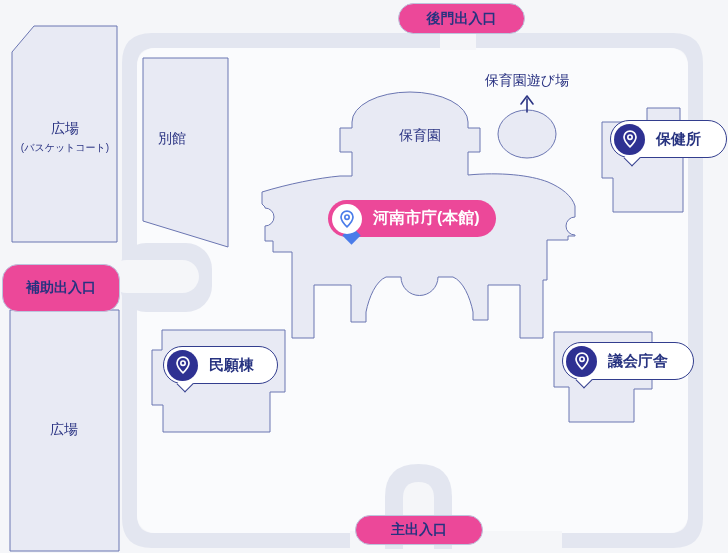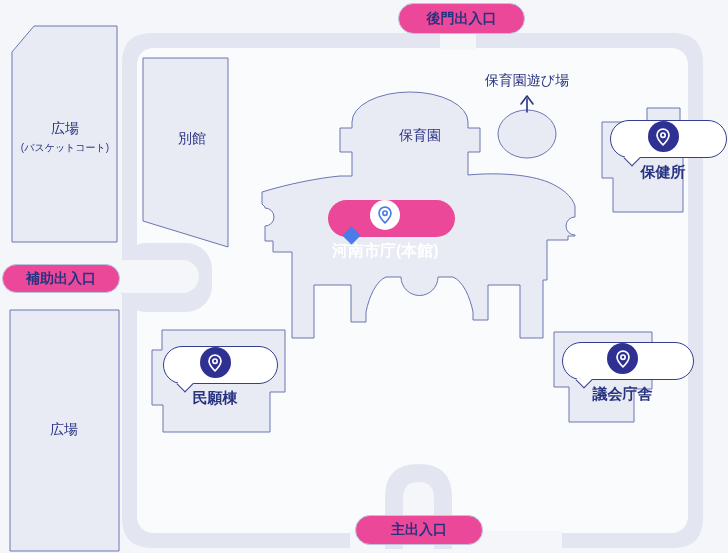--- a/index.html
+++ b/index.html
@@ -27,21 +27,21 @@
     background:#ec4899; border:1px solid #bcc4dd; border-radius:16px;
     display:flex; align-items:center; justify-content:center;
     font-size:14px; font-weight:600; color:#273380; white-space:nowrap;
   }
 
   
   .marker {
     position:absolute; box-sizing:border-box; z-index:3;
     height:38px; background:#ffffff;
     border:1.5px solid #333e8e; border-radius:19px;
-    display:flex; align-items:center; gap:11px; padding:0 14px 0 3px;flex-direction:column;
+    display:flex; align-items:center; gap:11px; padding:0 14px 0 3px;
   }
   .marker .pin-circle {
     position:relative; z-index:2; flex:0 0 auto;
     width:31px; height:31px; border-radius:50%;
     background:#2e3192; display:flex; align-items:center; justify-content:center;
   }
   .marker .tail {
     position:absolute; z-index:1; left:15px; bottom:-7px;
     width:11px; height:11px; background:#ffffff;
     border-right:1.5px solid #333e8e; border-bottom:1.5px solid #333e8e;
@@ -108,29 +108,29 @@
       <ellipse cx="527" cy="134" rx="29" ry="24"></ellipse>
       <path d="M602,122 H647 V108 H680 V122 H683 V212 H613 V178 H602 Z"></path>
       <path d="M162,330 H285 V392 H270 V432 H163 V405 H152 V350 H162 Z"></path>
       <path d="M554,332 H652 V389 H634 V422 H569 V387 H554 Z"></path>
     </g>
 
     <path d="M527,112 V99 M521,104 L527,96 L533,104" fill="none" stroke="#2b3483" stroke-width="1.6" stroke-linecap="round" stroke-linejoin="round"></path>
   </svg>
 
   <div class="gate" style="left:398px; top:3px; width:127px; height:31px;">後門出入口</div>
-  <div class="gate" style="left:2px; top:264px; width:118px; height:29px;">補助出入口</div>
+  <div class="gate" style="left:2px; top:264px; width:118px; height:48px;">補助出入口</div>
   <div class="gate" style="left:355px; top:515px; width:128px; height:30px;">主出入口</div>
 
   <div class="arealabel" style="left:65px; top:137px;">
     <span>広場</span>
     <span class="sub">(バスケットコート)</span>
   </div>
   <div class="arealabel" style="left:64px; top:430px;">広場</div>
-  <div class="arealabel" style="left:192px; top:139px;">別館</div>
+  <div class="arealabel" style="left:172px; top:139px;">別館</div>
   <div class="arealabel" style="left:420px; top:136px;">保育園</div>
   <div class="arealabel" style="left:527px; top:81px;">保育園遊び場</div>
 
   <div class="marker blue" style="left:328px; top:200px;">
     <span class="tail"></span>
     <span class="pin-circle">
       <svg width="20" height="20" viewBox="0 0 24 24" fill="none" stroke="#4a7ce9" stroke-width="2" stroke-linejoin="round" stroke-linecap="round">
         <path d="M12 2.6 C7.9 2.6 4.8 5.7 4.8 9.7 C4.8 14.7 12 21.4 12 21.4 C12 21.4 19.2 14.7 19.2 9.7 C19.2 5.7 16.1 2.6 12 2.6 Z"></path>
         <circle cx="12" cy="9.8" r="2.6"></circle>
       </svg>

